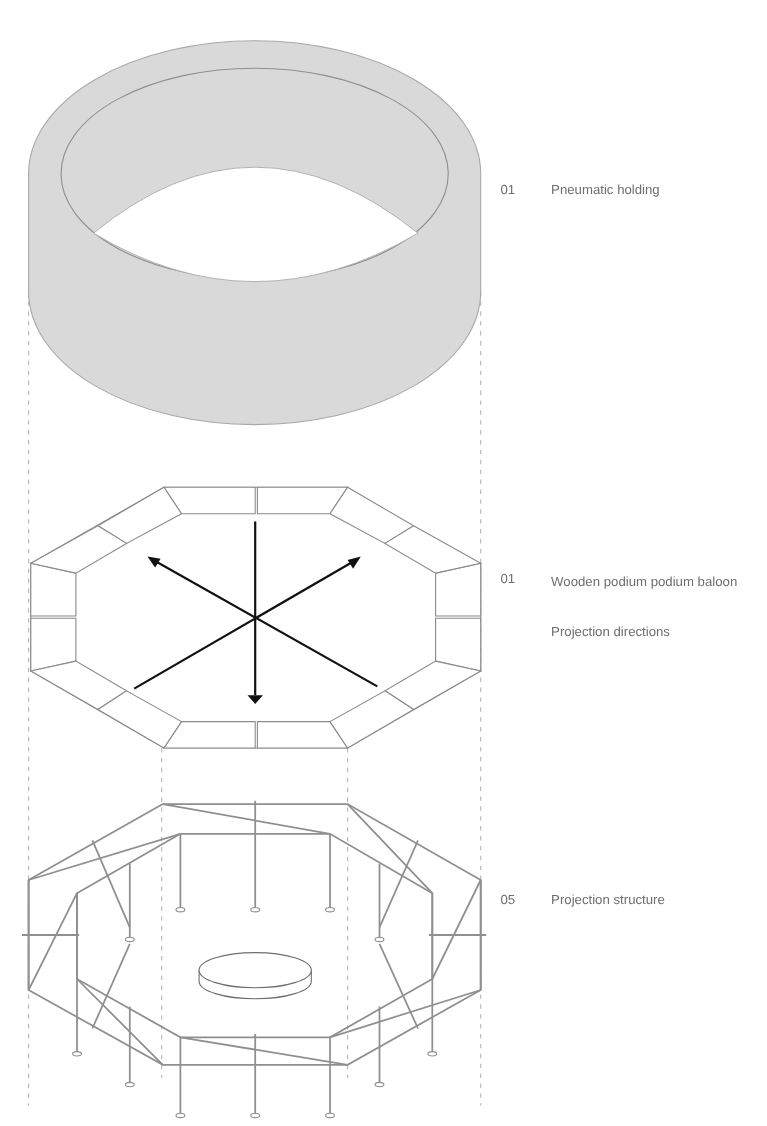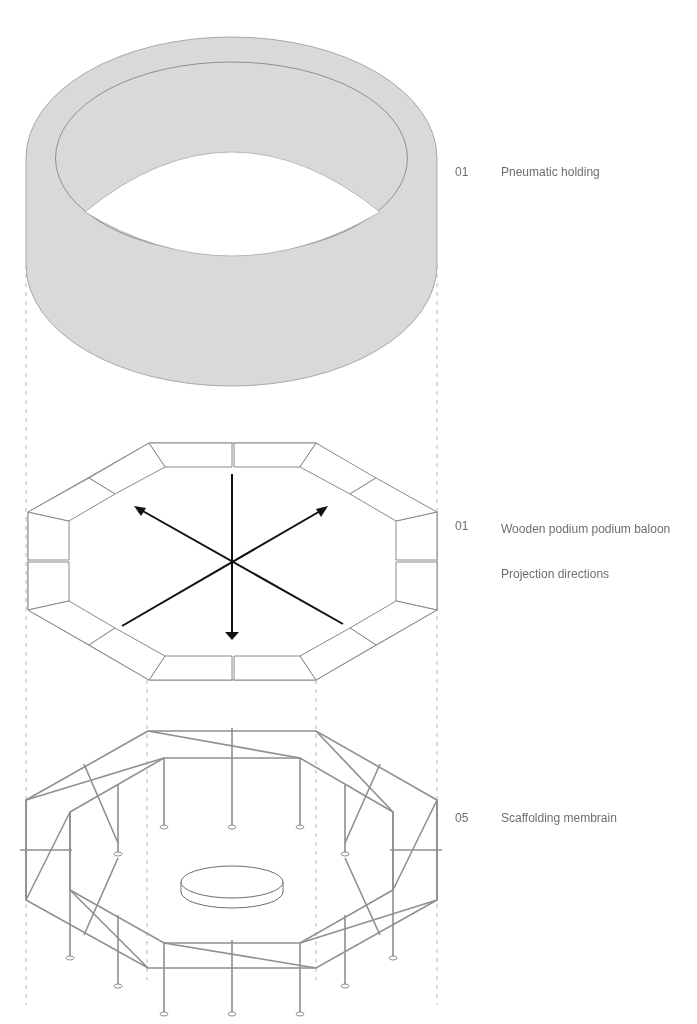--- a/index.html
+++ b/index.html
@@ -128,14 +128,14 @@
   <div class="label num" style="top:162px">01</div>
   <div class="label txt" style="top:162px">Pneumatic holding</div>
 </div>
 <div>
   <div class="label num" style="top:516px">01</div>
   <div class="label txt" style="top:519px">Wooden podium podium baloon</div>
   <div class="label txt" style="top:564px">Projection directions</div>
 </div>
 <div>
   <div class="label num" style="top:808px">05</div>
-  <div class="label txt" style="top:808px">Scaffolding membrain</div>
+  <div class="label txt" style="top:808px">Projection structure</div>
 </div>
 
 </body></html>

